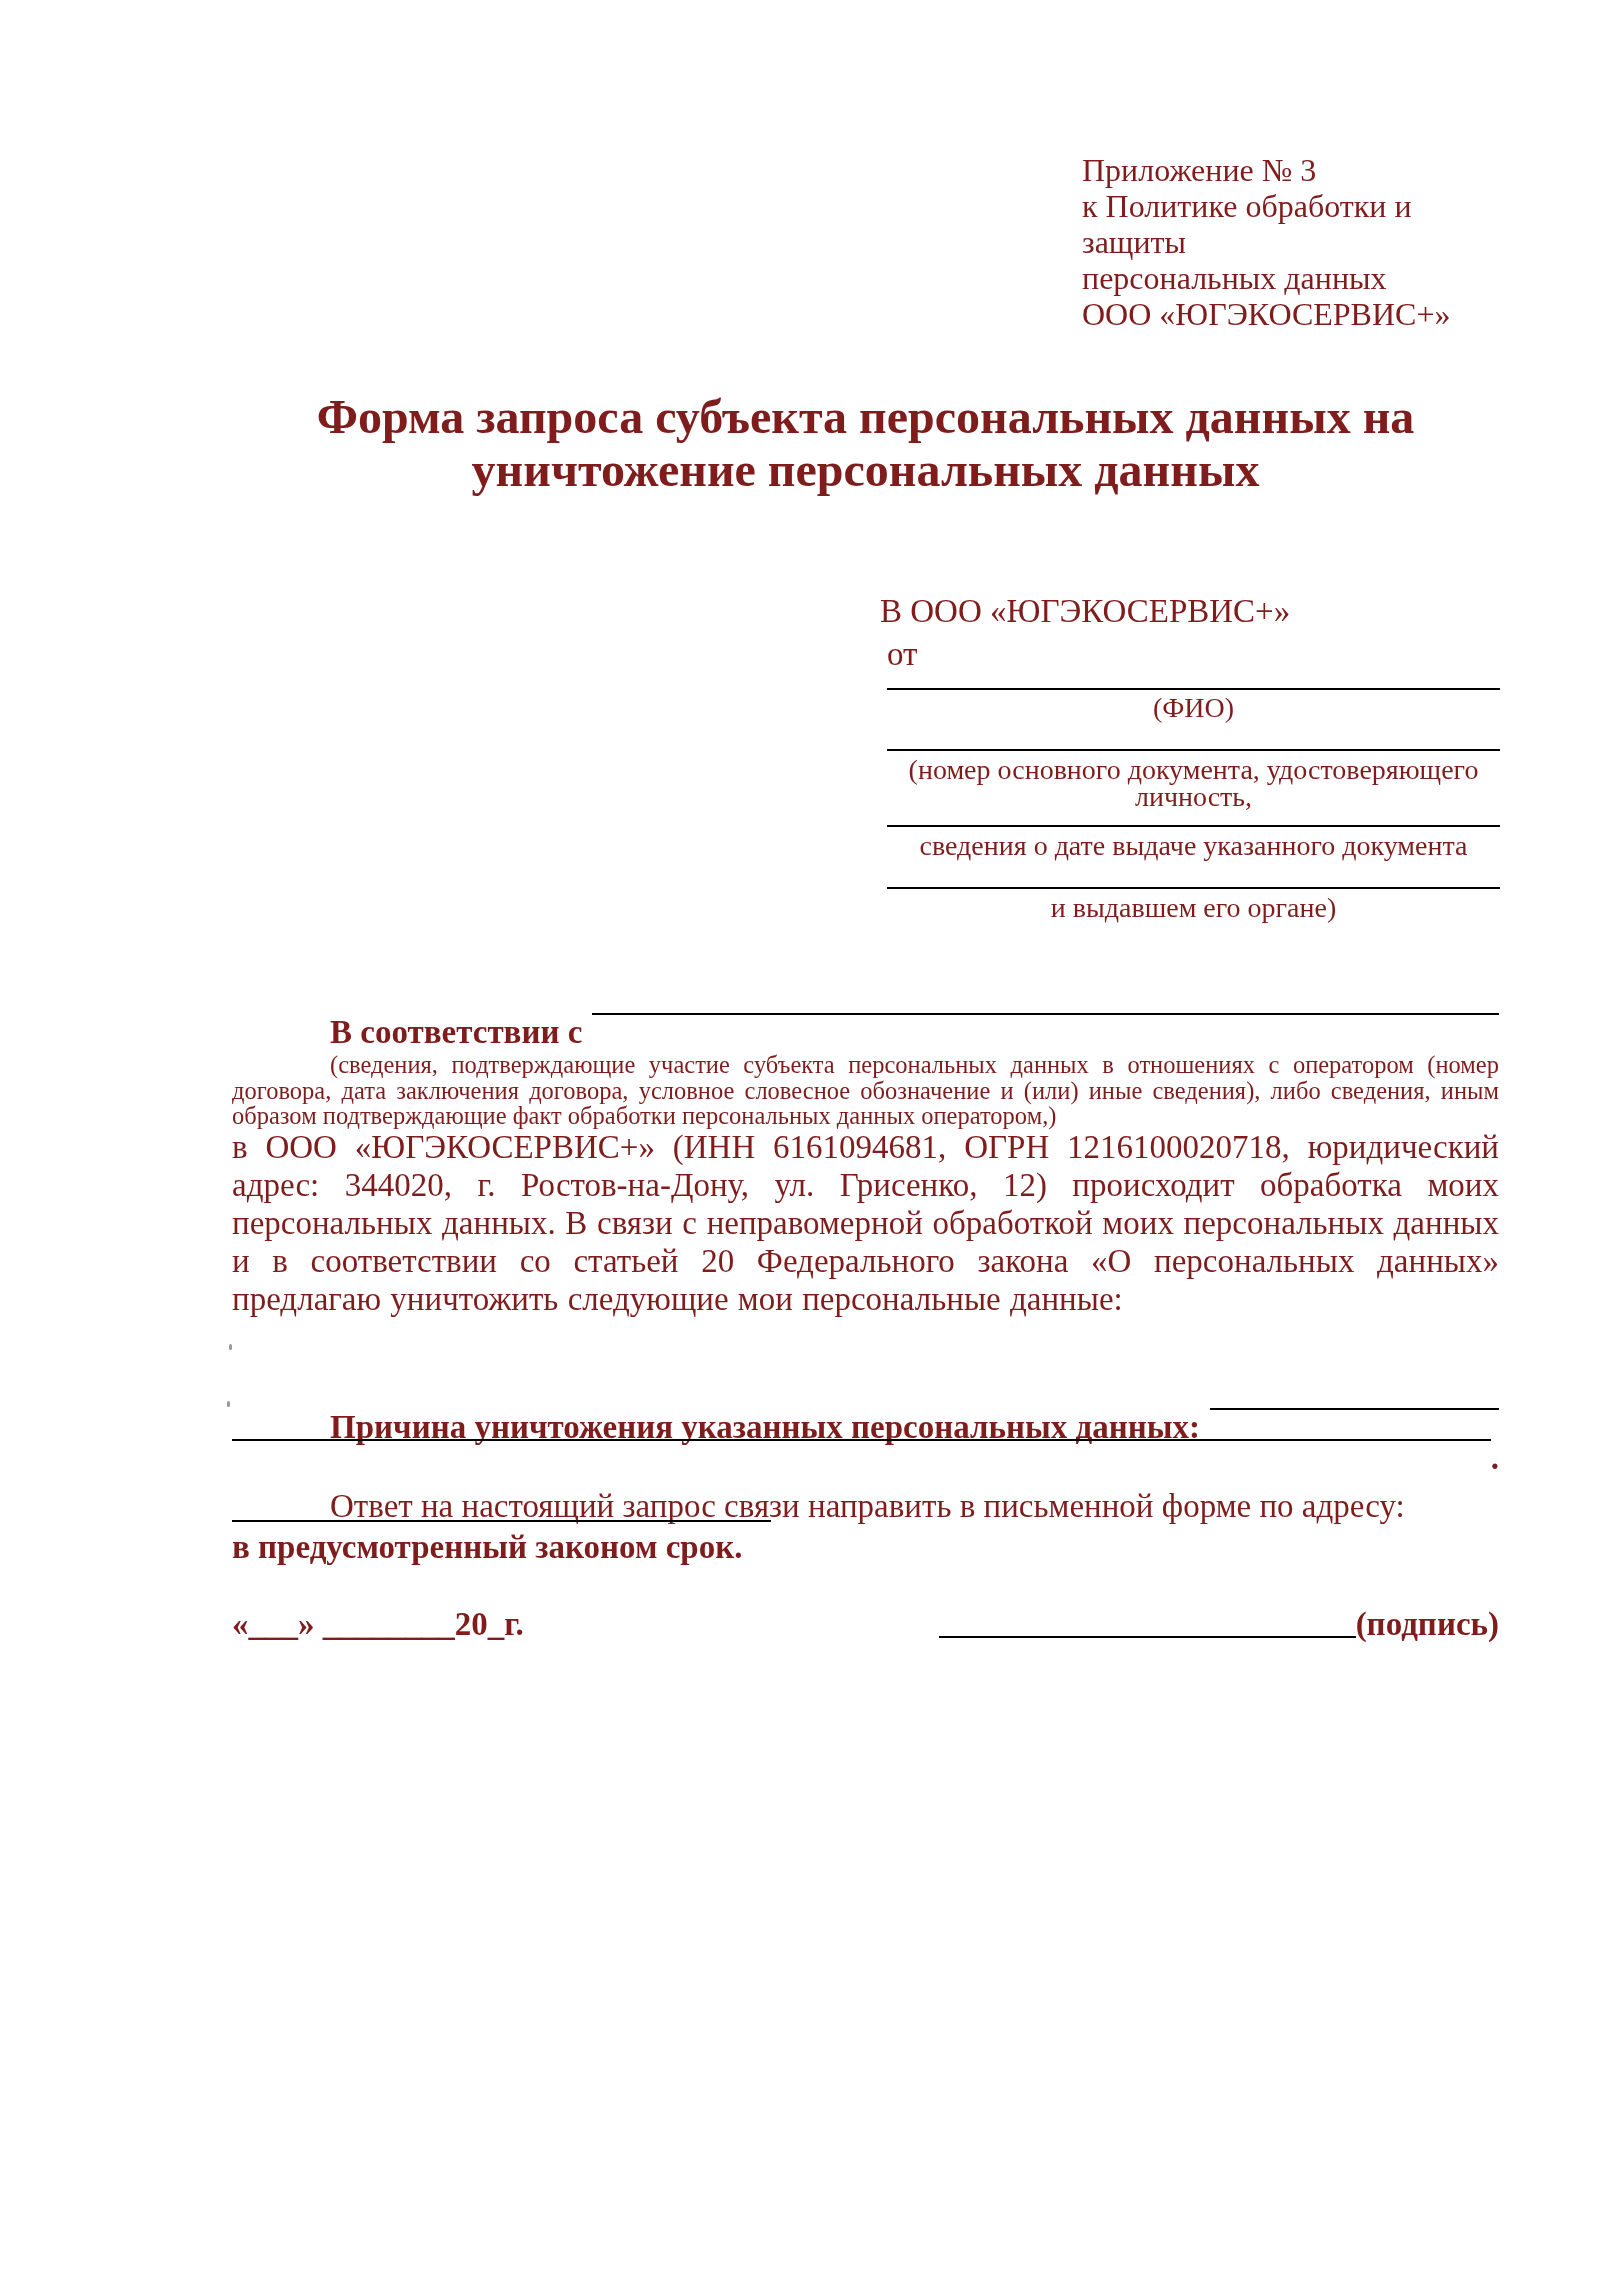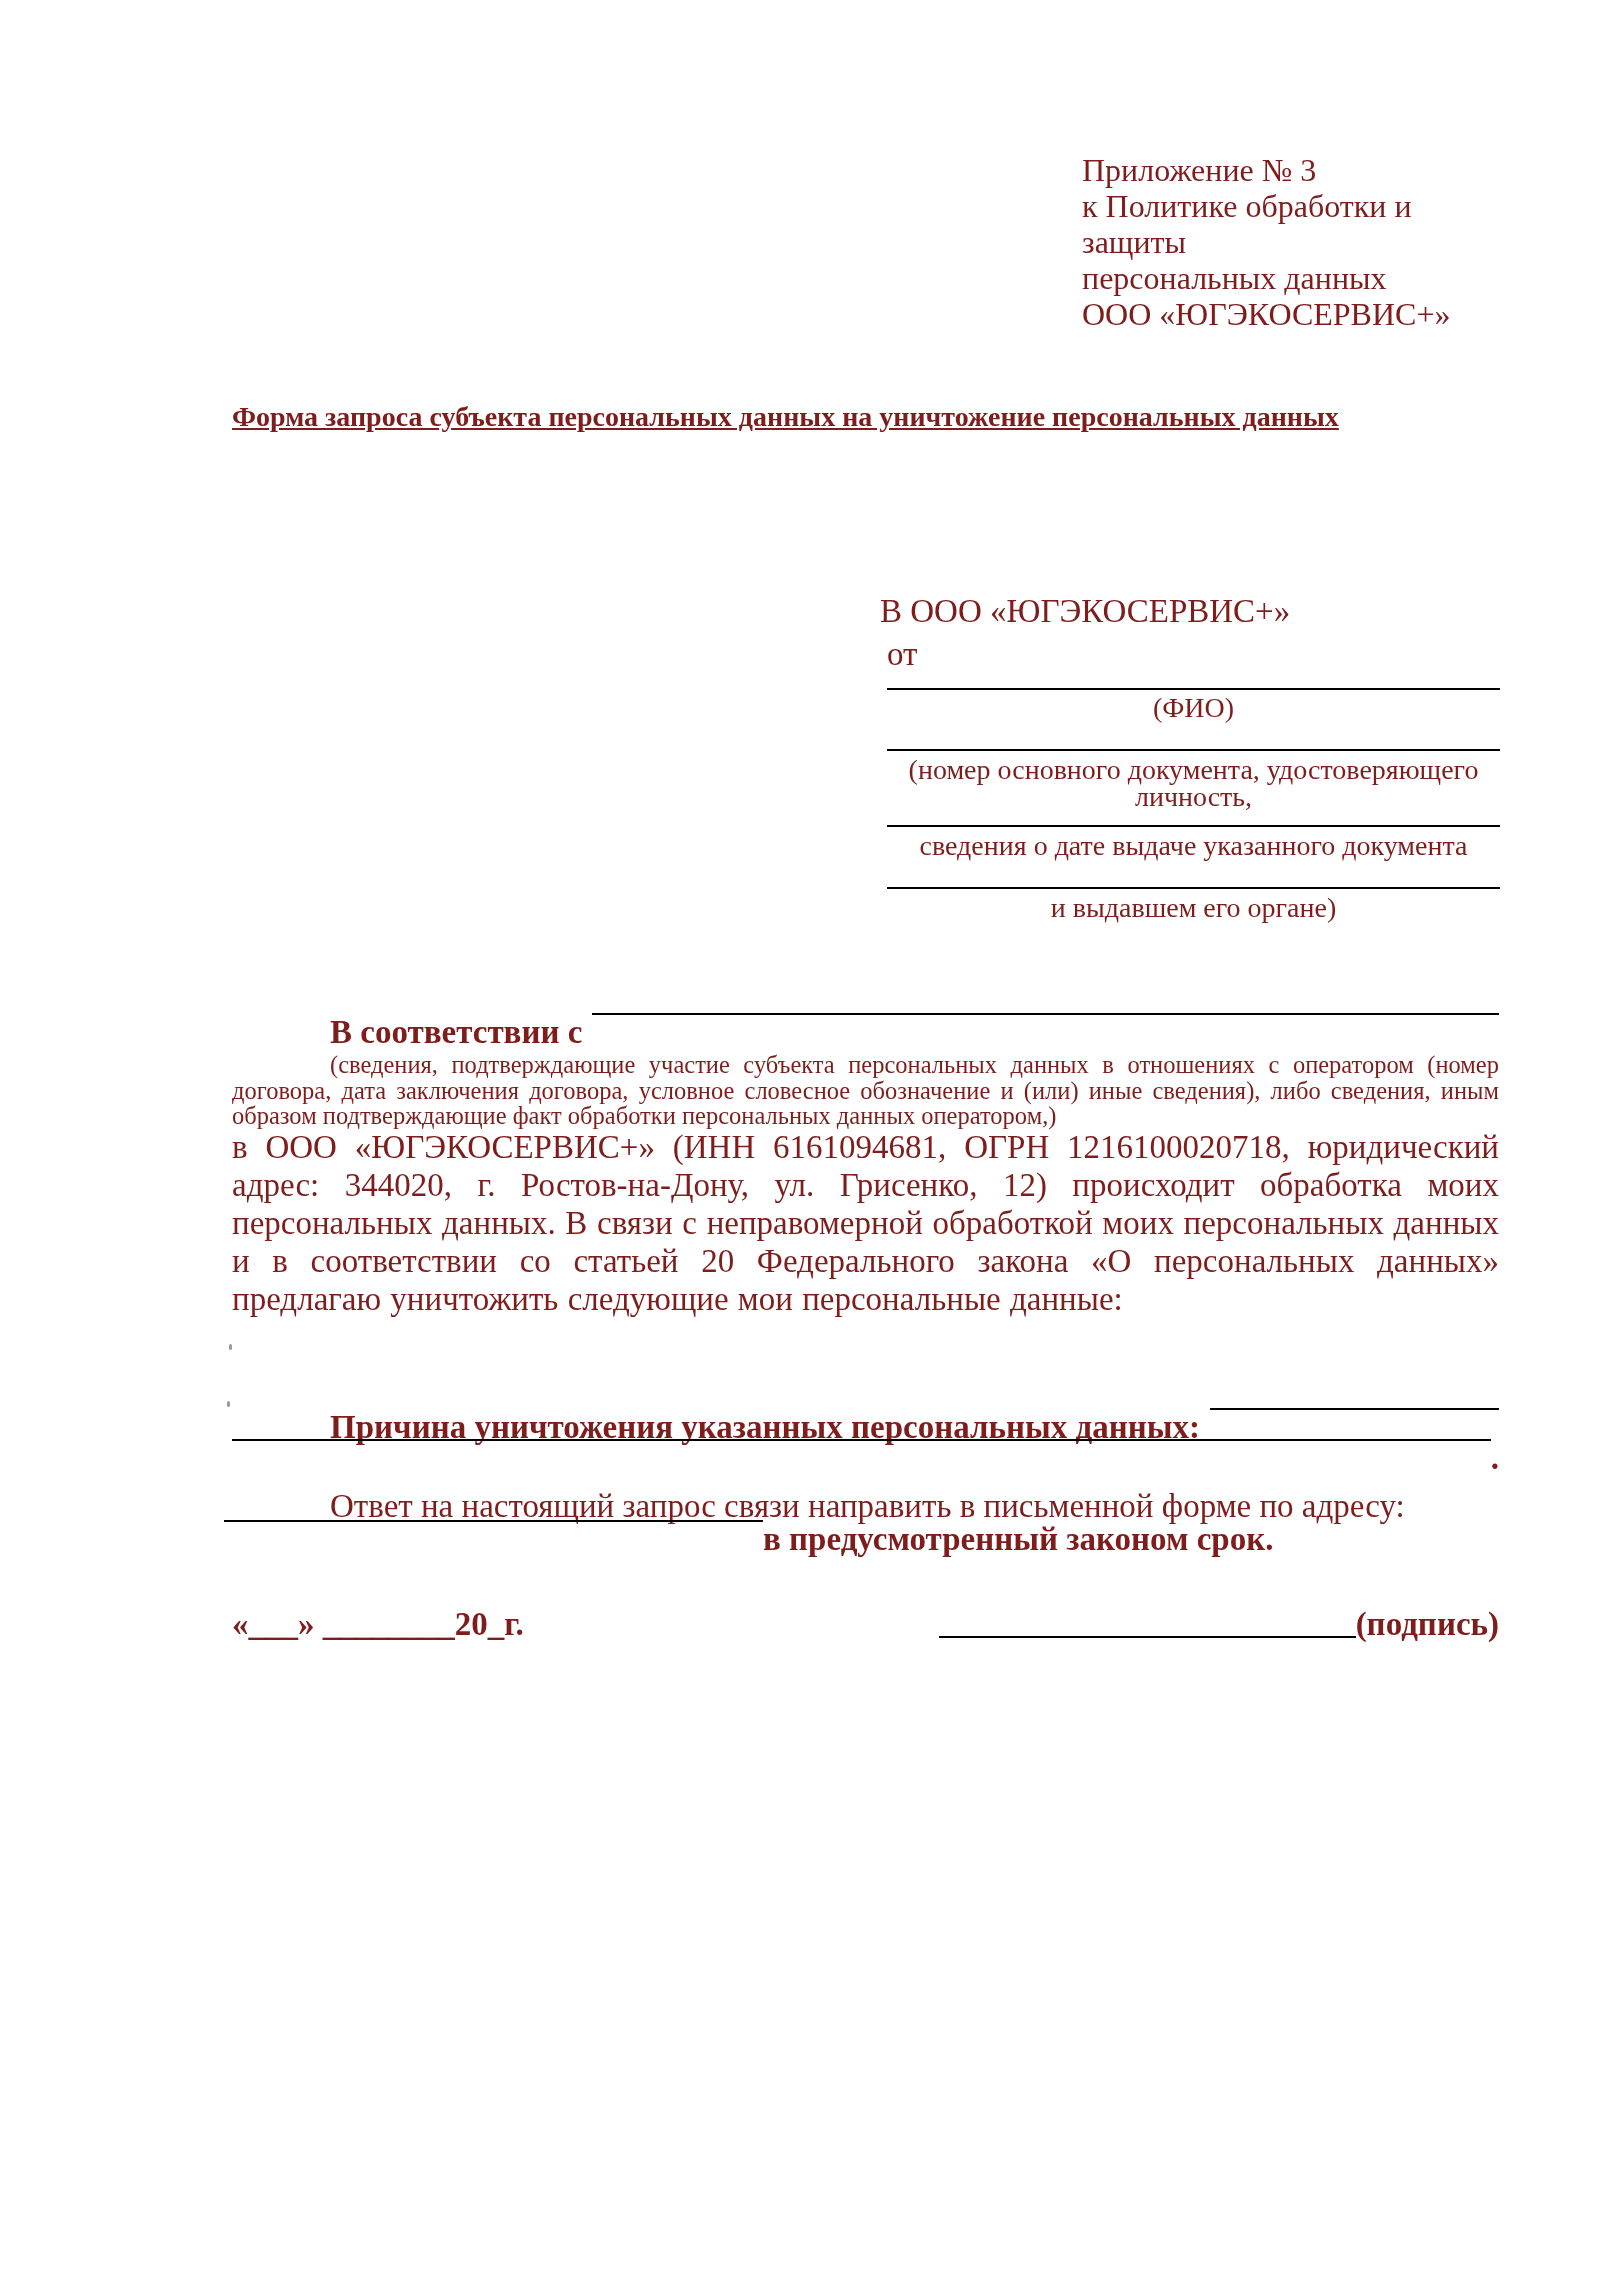--- a/index.html
+++ b/index.html
@@ -5,21 +5,21 @@
   html,body{margin:0;padding:0;background:#e8e8e8;}
   .page{
     position:relative;width:1621px;height:2293px;background:#ffffff;
     font-family:"Liberation Serif","DejaVu Serif",serif;color:#7f1d1d;
     overflow:hidden;margin:0 auto;
   }
   .abs{position:absolute;}
   .body-text{font-size:33px;line-height:39px;}
   .hdr{font-size:32px;line-height:36px;}
   .title{
-    font-size:28px;line-height:53px;font-weight:bold;text-decoration:underline;
+    font-size:48px;line-height:53px;font-weight:bold;text-align:center;
   }
   .cap{font-size:28px;line-height:27.4px;text-align:center;}
   .note{
     font-size:24.5px;line-height:25.5px;text-align:justify;text-indent:98px;
   }
   .para{
     font-size:33px;line-height:38px;text-align:justify;word-spacing:1px;
   }
   .hline{height:0;border-bottom:2.9px solid #000;}
   .row{display:flex;align-items:flex-start;font-weight:bold;}
@@ -75,21 +75,21 @@
     <span class="fill-line"></span>
   </div>
 
   <div class="abs row" style="left:232px;top:1439px;width:1267px;height:41px;">
     <span class="fill-line" style="margin-left:0;"></span>
     <span class="body-text">.</span>
   </div>
 
   <div class="abs body-text" style="left:232px;top:1487px;width:1267px;text-indent:98px;">Ответ на настоящий запрос связи направить в письменной форме по адресу:</div>
 
-  <div class="abs row" style="left:224px;top:1520px;width:1267px;height:41px;">
+  <div class="abs row" style="left:232px;top:1520px;width:1267px;height:41px;flex-direction:column;">
     <span class="fixed-line" style="width:539px;"></span>
     <span class="body-text">в предусмотренный законом срок.</span>
   </div>
 
   <div class="abs row" style="left:232px;top:1605px;width:1267px;height:43px;justify-content:space-between;">
     <span class="body-text">«___» ________20_г.</span>
     <span class="sig-group">
       <span class="fixed-line" style="width:417px;"></span>
       <span class="body-text">(подпись)</span>
     </span>

